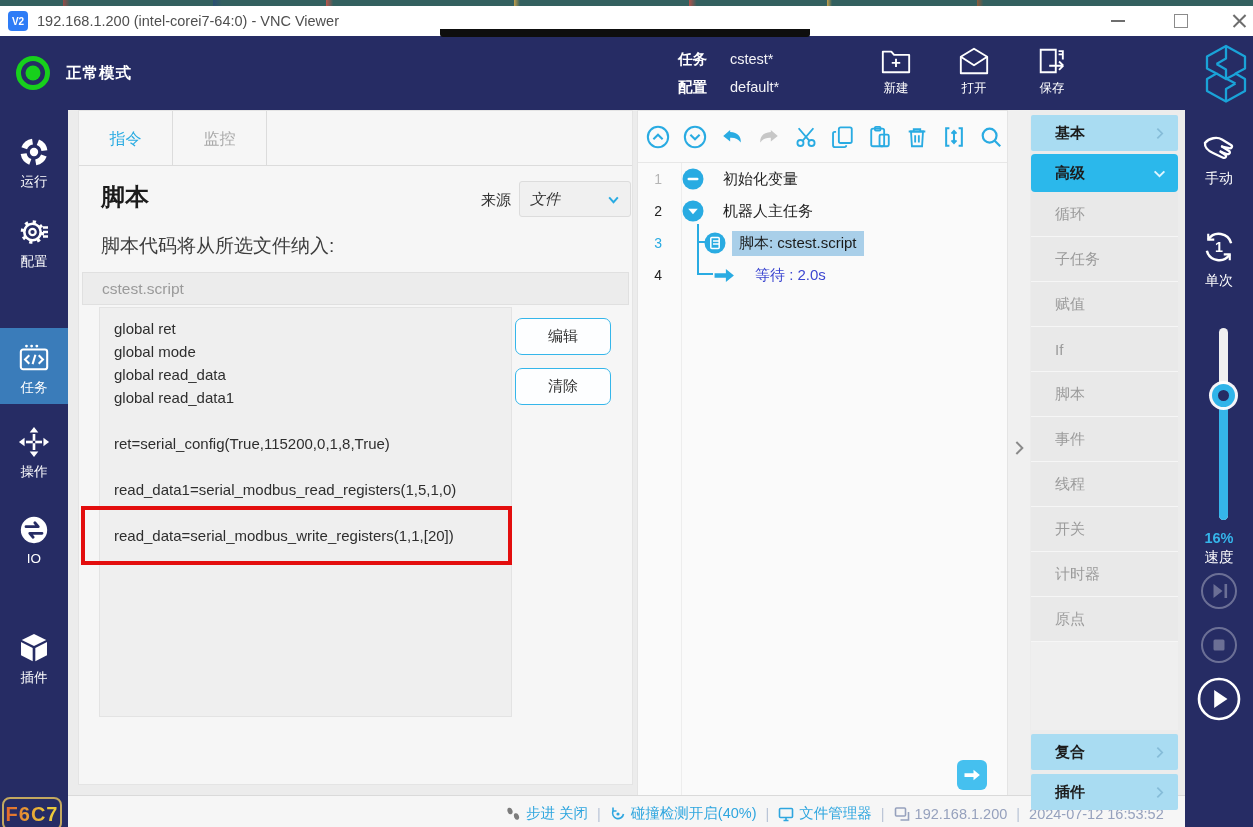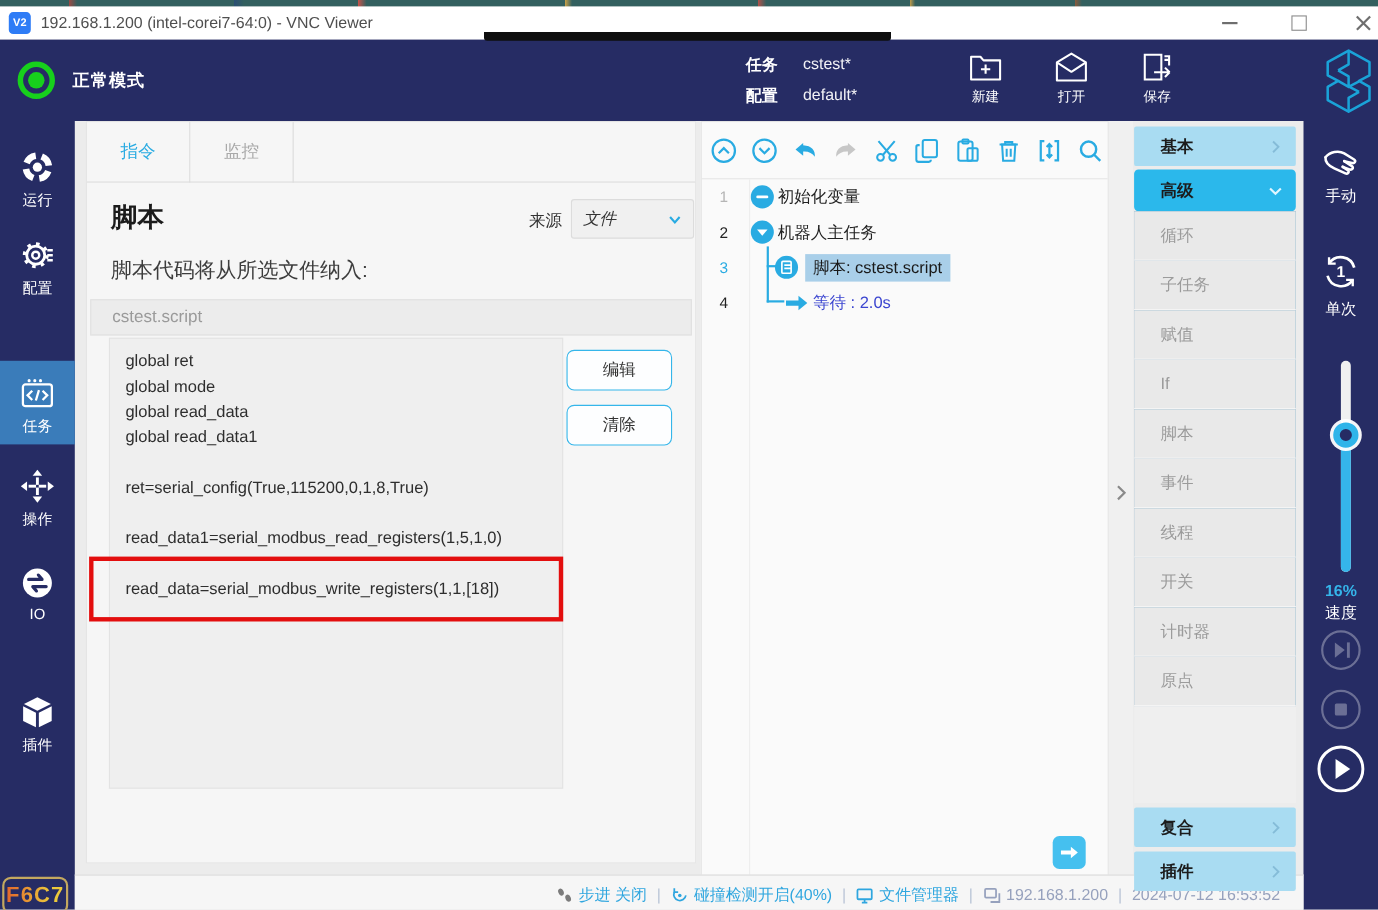--- a/index.html
+++ b/index.html
@@ -67,21 +67,21 @@
   
   .tree-panel { position:absolute; left:637px; top:110px; width:371px; height:695px; background:#fafafa; border:1px solid #e4e4e4; }
   .tree-toolbar { position:absolute; left:0; top:0; width:100%; height:52px; border-bottom:1px solid #e7e7e7; display:flex; align-items:center; padding-left:8px; gap:13px; }
   .ticon { width:24px; height:24px; color:#29abe2; cursor:pointer; }
   .ticon.disabled { color:#c7c7c7; }
   .numcol-line { position:absolute; left:43px; top:52px; bottom:0; width:0; border-left:1px solid #ededed; }
   .tree-body { position:absolute; left:0; top:52px; width:100%; }
   .tree-row { height:32px; display:flex; align-items:center; cursor:pointer; position:relative; }
   .trnum { width:36px; text-align:right; padding-right:12px; font-size:14px; }
   .tr-icon { width:22px; height:22px; color:#29abe2; }
-  .tr-label { margin-left:3px; font-size:15px; color:#222; }
+  .tr-label { margin-left:19px; font-size:15px; color:#222; }
   .tr-label.sel { background:#a9cfe9; padding:3px 7px; margin-left:6px; }
   .connector { position:absolute; background:#29abe2; z-index:1; }
   .jump-btn { position:absolute; left:319px; top:649px; width:30px; height:30px; background:#45c0ef; border-radius:6px; display:flex; align-items:center; justify-content:center; cursor:pointer; }
   .jump-btn .icon { width:18px; height:14px; color:#fff; }
 
   .expander { position:absolute; left:1008px; top:110px; width:22px; height:695px; background:#f0f0f0; cursor:pointer; }
   .expander .icon { position:absolute; left:3px; top:330px; width:16px; height:16px; color:#8a8a8a; }
 
   
   .cmd-panel { position:absolute; left:1031px; top:110px; width:147px; z-index:6; }
@@ -284,21 +284,21 @@
     <div class="code-box" id="code-box">
         <div class="code-line">global ret</div>
         <div class="code-line">global mode</div>
         <div class="code-line">global read_data</div>
         <div class="code-line">global read_data1</div>
         <div class="code-line">&nbsp;</div>
         <div class="code-line">ret=serial_config(True,115200,0,1,8,True)</div>
         <div class="code-line">&nbsp;</div>
         <div class="code-line">read_data1=serial_modbus_read_registers(1,5,1,0)</div>
         <div class="code-line">&nbsp;</div>
-        <div class="code-line">read_data=serial_modbus_write_registers(1,1,[18])</div>
+        <div class="code-line">read_data=serial_modbus_write_registers(1,1,[20])</div>
       </div>
     <div class="red-annotation"></div>
     <div id="side-buttons">
         <div class="side-btn">编辑</div>
         <div class="side-btn">清除</div>
       </div>
   </section>
 
   <section class="tree-panel">
     <div class="tree-toolbar" id="tree-toolbar">

